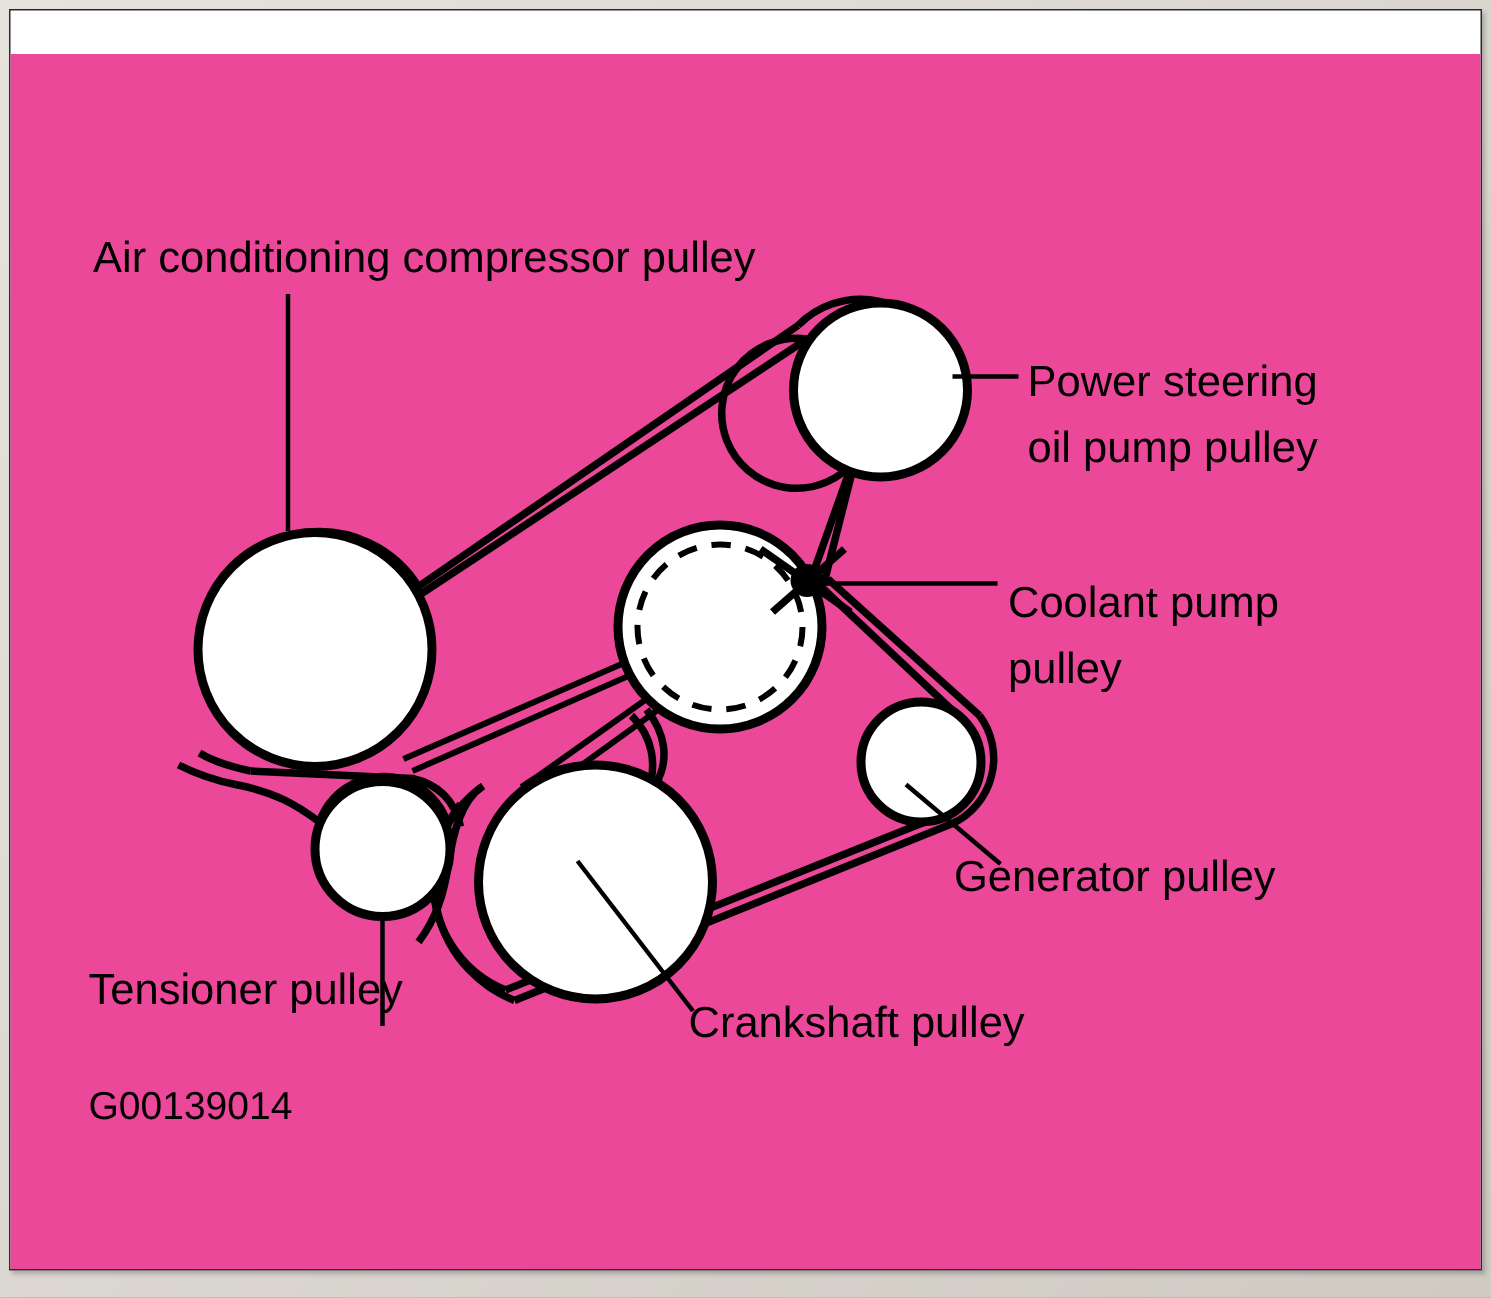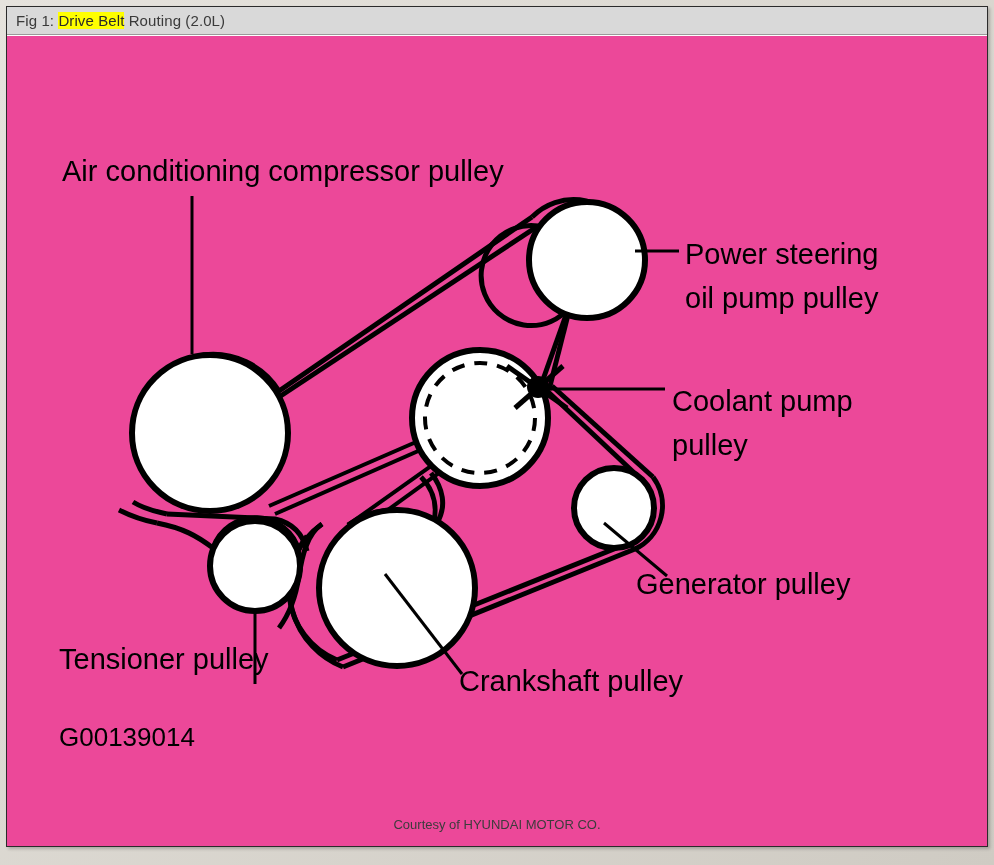--- a/index.html
+++ b/index.html
@@ -61,23 +61,20 @@
   .pulley{fill:#fff;stroke:#000;stroke-width:6;}
   .pulley-dash{fill:none;stroke:#000;stroke-width:4;stroke-dasharray:13 10;}
   .leader{stroke:#000;stroke-width:3;fill:none;}
 </style>
 </head>
 <body>
 
 <div class="viewer">
   <div class="doc-frame">
 
-    <div class="fig-header">
-      <span class="fig-title"><span>Fig 1: </span><span class="hl">Drive Belt</span><span> Routing (2.0L)</span></span>
-    </div>
 
     <div class="fig-body">
       <svg class="diagram-svg" width="980" height="790" viewBox="0 0 980 790">
 
         <g>
 
           <path class="belt" d="M 196 319 A 78 78 0 0 1 272 355 L 525 181"></path>
           <path class="belt" d="M 266 365 L 531 190"></path>
 
           <path class="belt" d="M 525 181 A 58 58 0 1 1 559 279"></path>
@@ -155,17 +152,16 @@
           <text class="dlabel" x="629" y="558">Generator pulley</text>
 
           <text class="dlabel" x="52" y="633">Tensioner pulley</text>
 
           <text class="dlabel" x="452" y="655">Crankshaft pulley</text>
 
           <text class="dcode" x="52" y="710">G00139014</text>
         </g>
       </svg>
 
-      <div class="courtesy">Courtesy of HYUNDAI MOTOR CO.</div>
     </div>
 
   </div>
 </div>
 
 </body></html>

